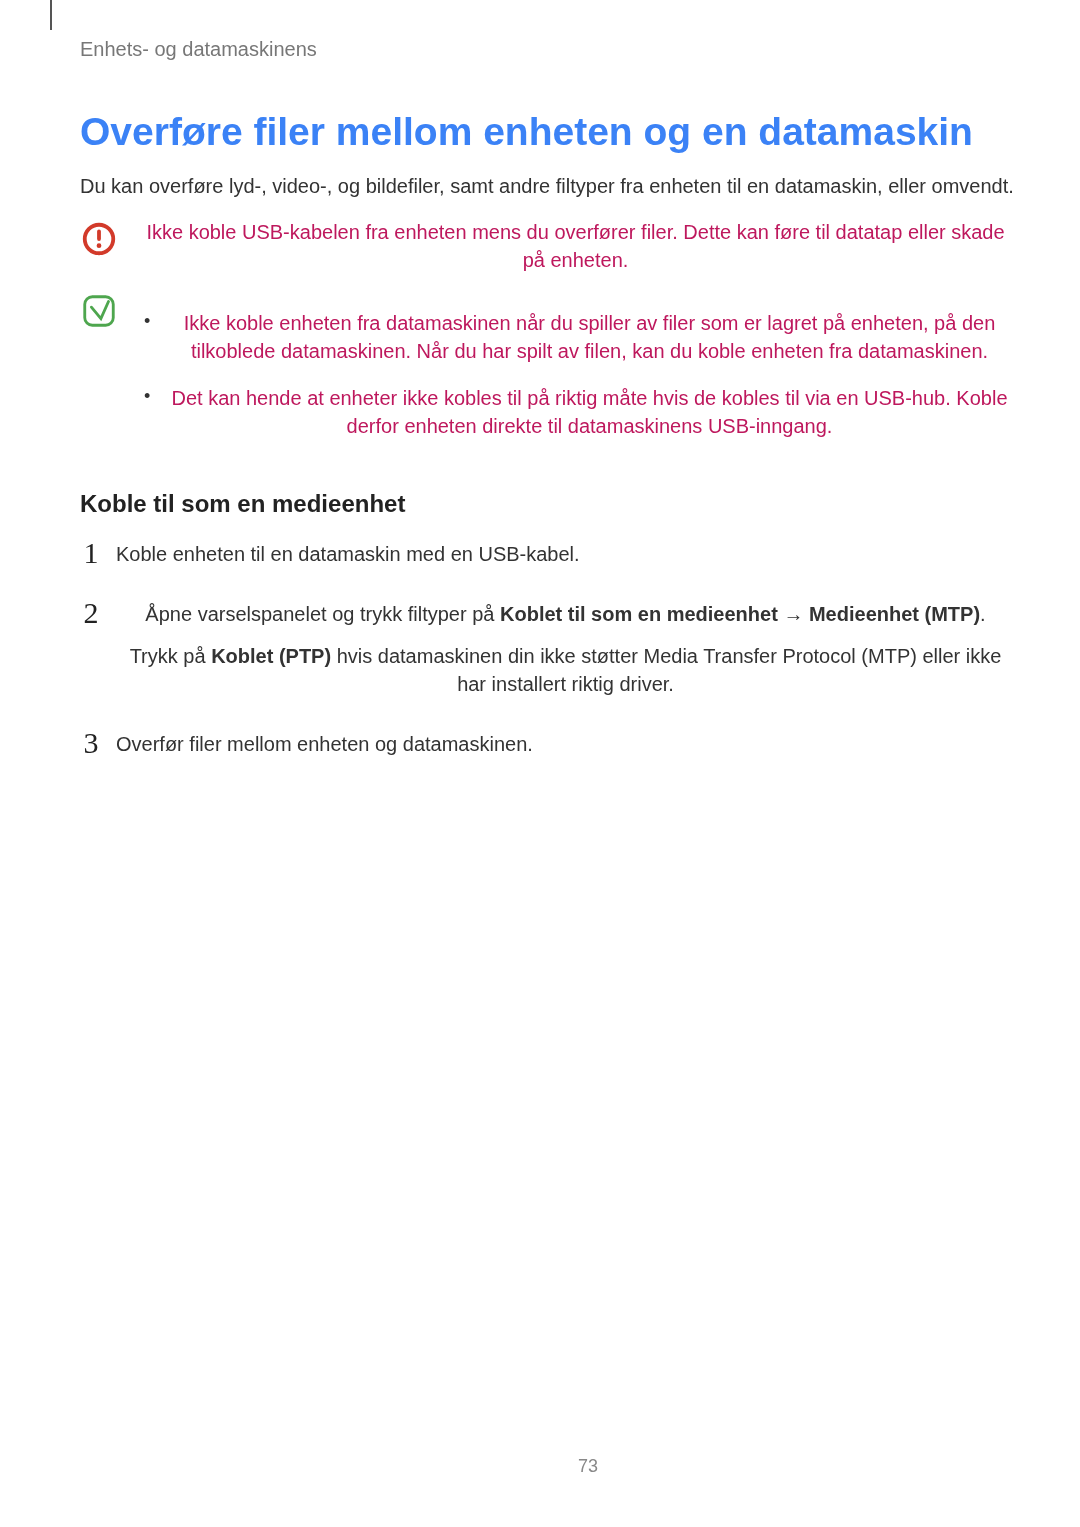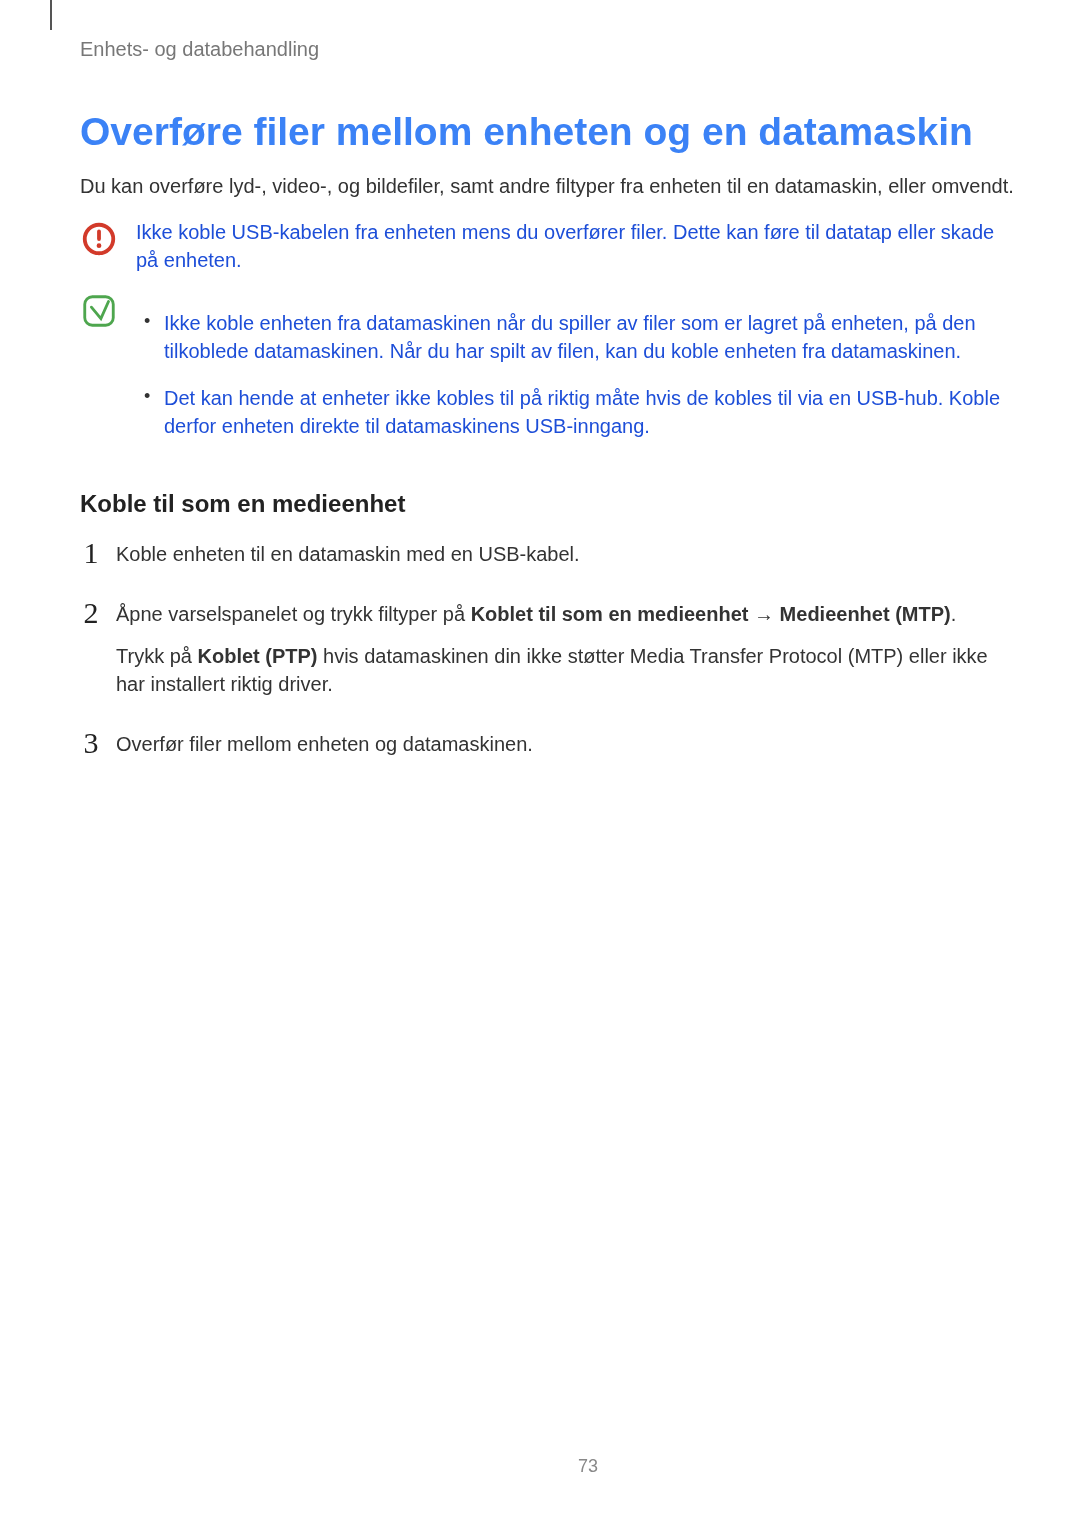--- a/index.html
+++ b/index.html
@@ -54,21 +54,22 @@
     }
     .callout-icon {
       flex: 0 0 auto;
       width: 38px;
       height: 38px;
       margin-top: 2px;
     }
     .callout-body {
       font-size: 20px;
       line-height: 1.4;
-      color: #1d4ed8;
+      color: #be185d;
+      text-align: center;
     }
     .callout-body ul {
       list-style: none;
       padding-left: 0;
     }
     .callout-body ul li {
       position: relative;
       padding-left: 28px;
       margin-bottom: 10px;
       margin-top: 19px;
@@ -105,39 +106,40 @@
       font-family: Georgia, "Times New Roman", serif;
       margin-top: -2px;
     }
     .step-body {
       font-size: 20px;
       line-height: 1.4;
       color: #333;
     }
     .step-body p {
       margin-bottom: 14px;
+      text-align: center;
     }
     .b { font-weight: 700; }
     .page-number {
       position: absolute;
       bottom: 50px;
       left: 0;
       width: 100%;
       text-align: center;
       font-size: 18px;
       color: #888;
       margin-left: 48px;
     }
   </style>
 </head>
 <body>
 
 <div class="page-margin-left"></div>
 
-<div class="header-label">Enhets- og databehandling</div>
+<div class="header-label">Enhets- og datamaskinens</div>
 
 <div class="main">
 
   <h1 class="title">Overføre filer mellom enheten og en datamaskin</h1>
 
   <p class="intro">Du kan overføre lyd-, video-, og bildefiler, samt andre filtyper fra enheten til en datamaskin, eller omvendt.</p>
 
   <div class="callout">
     <div class="callout-icon">
       <svg viewBox="0 0 40 40" width="38" height="38">

